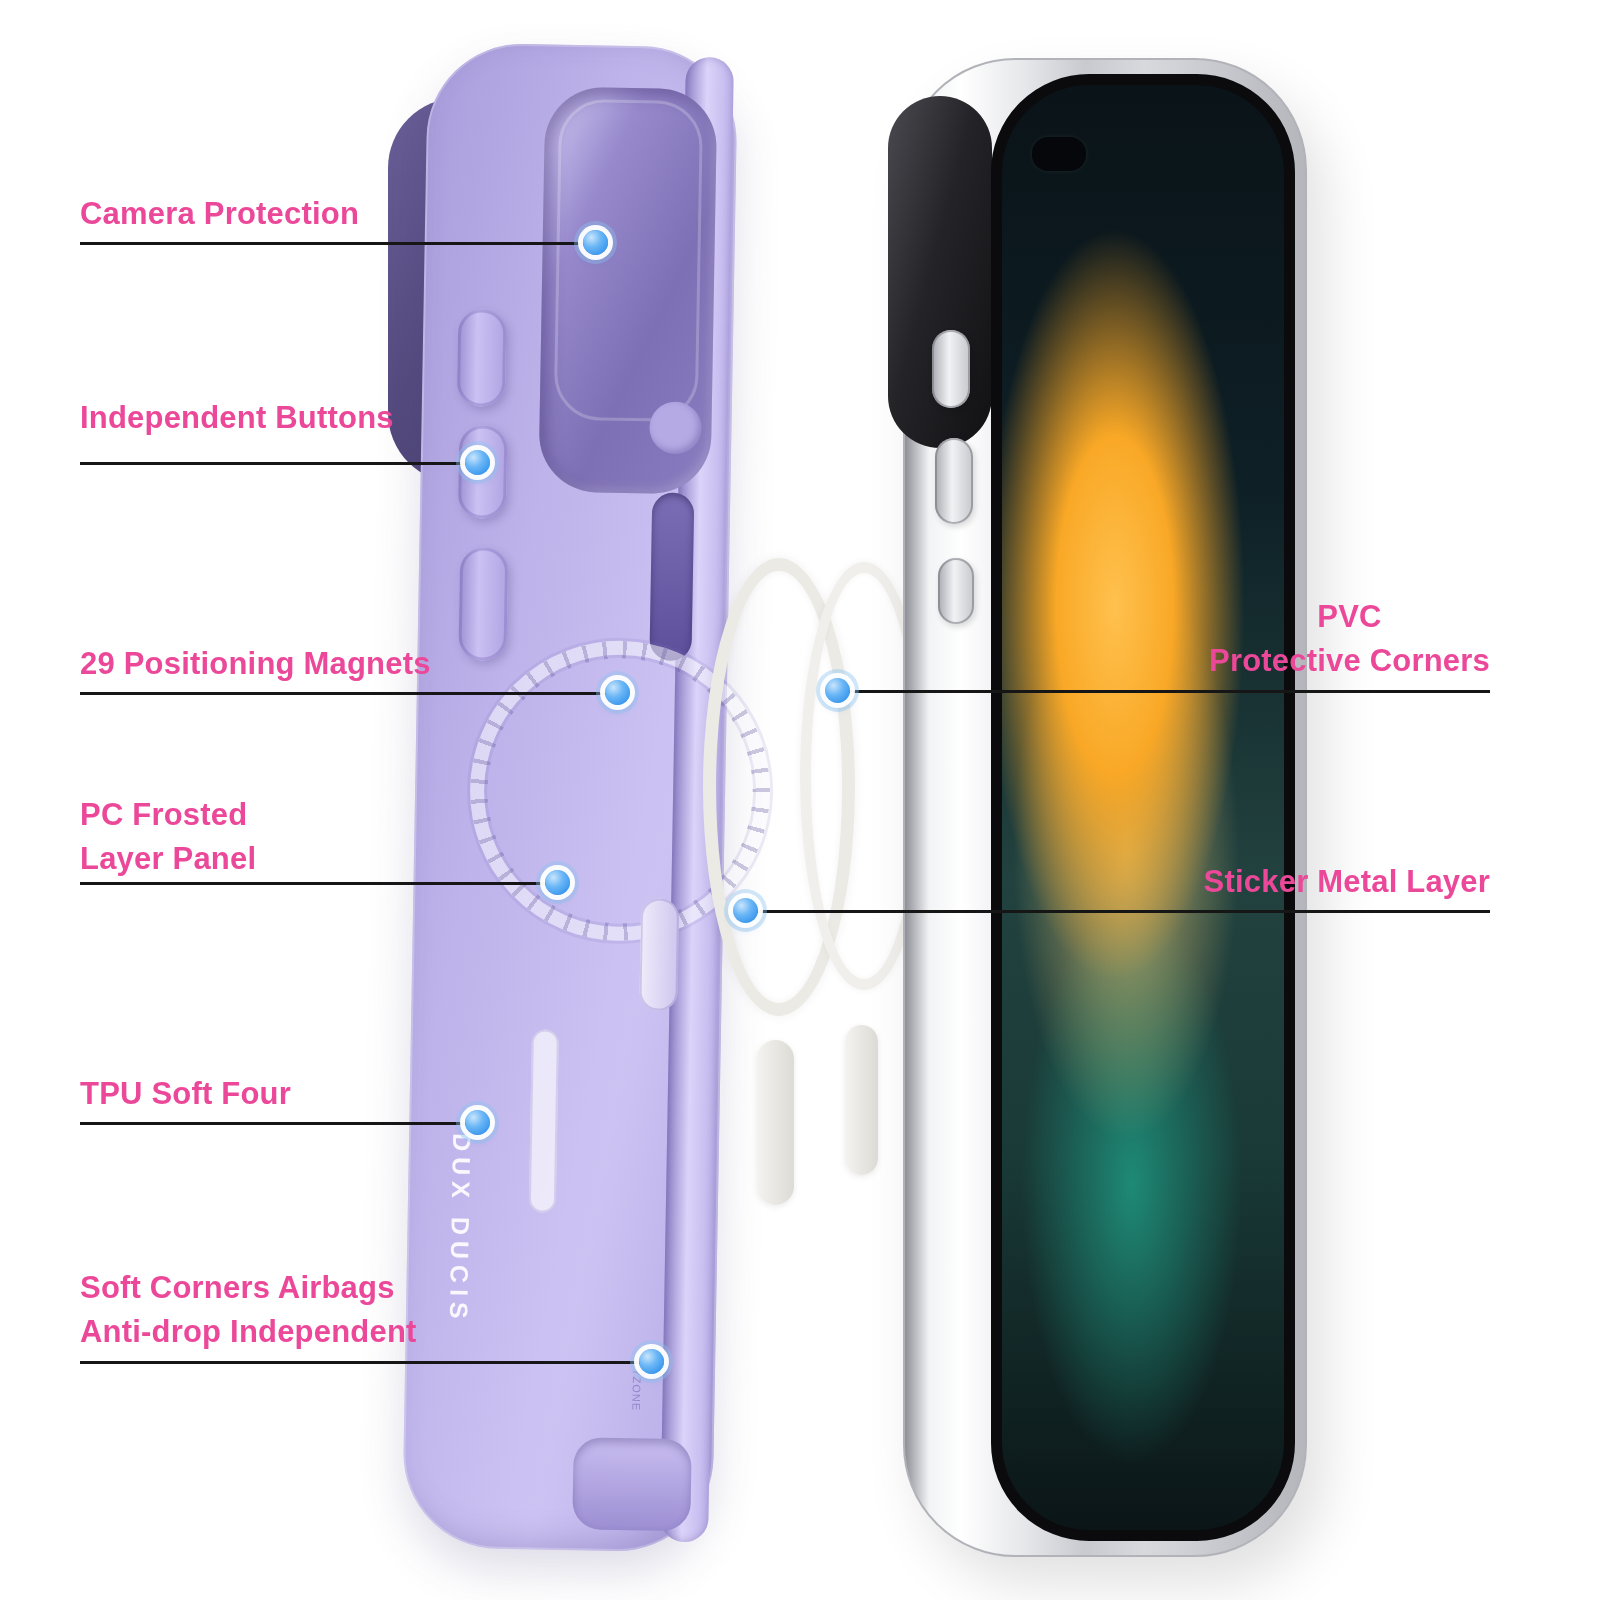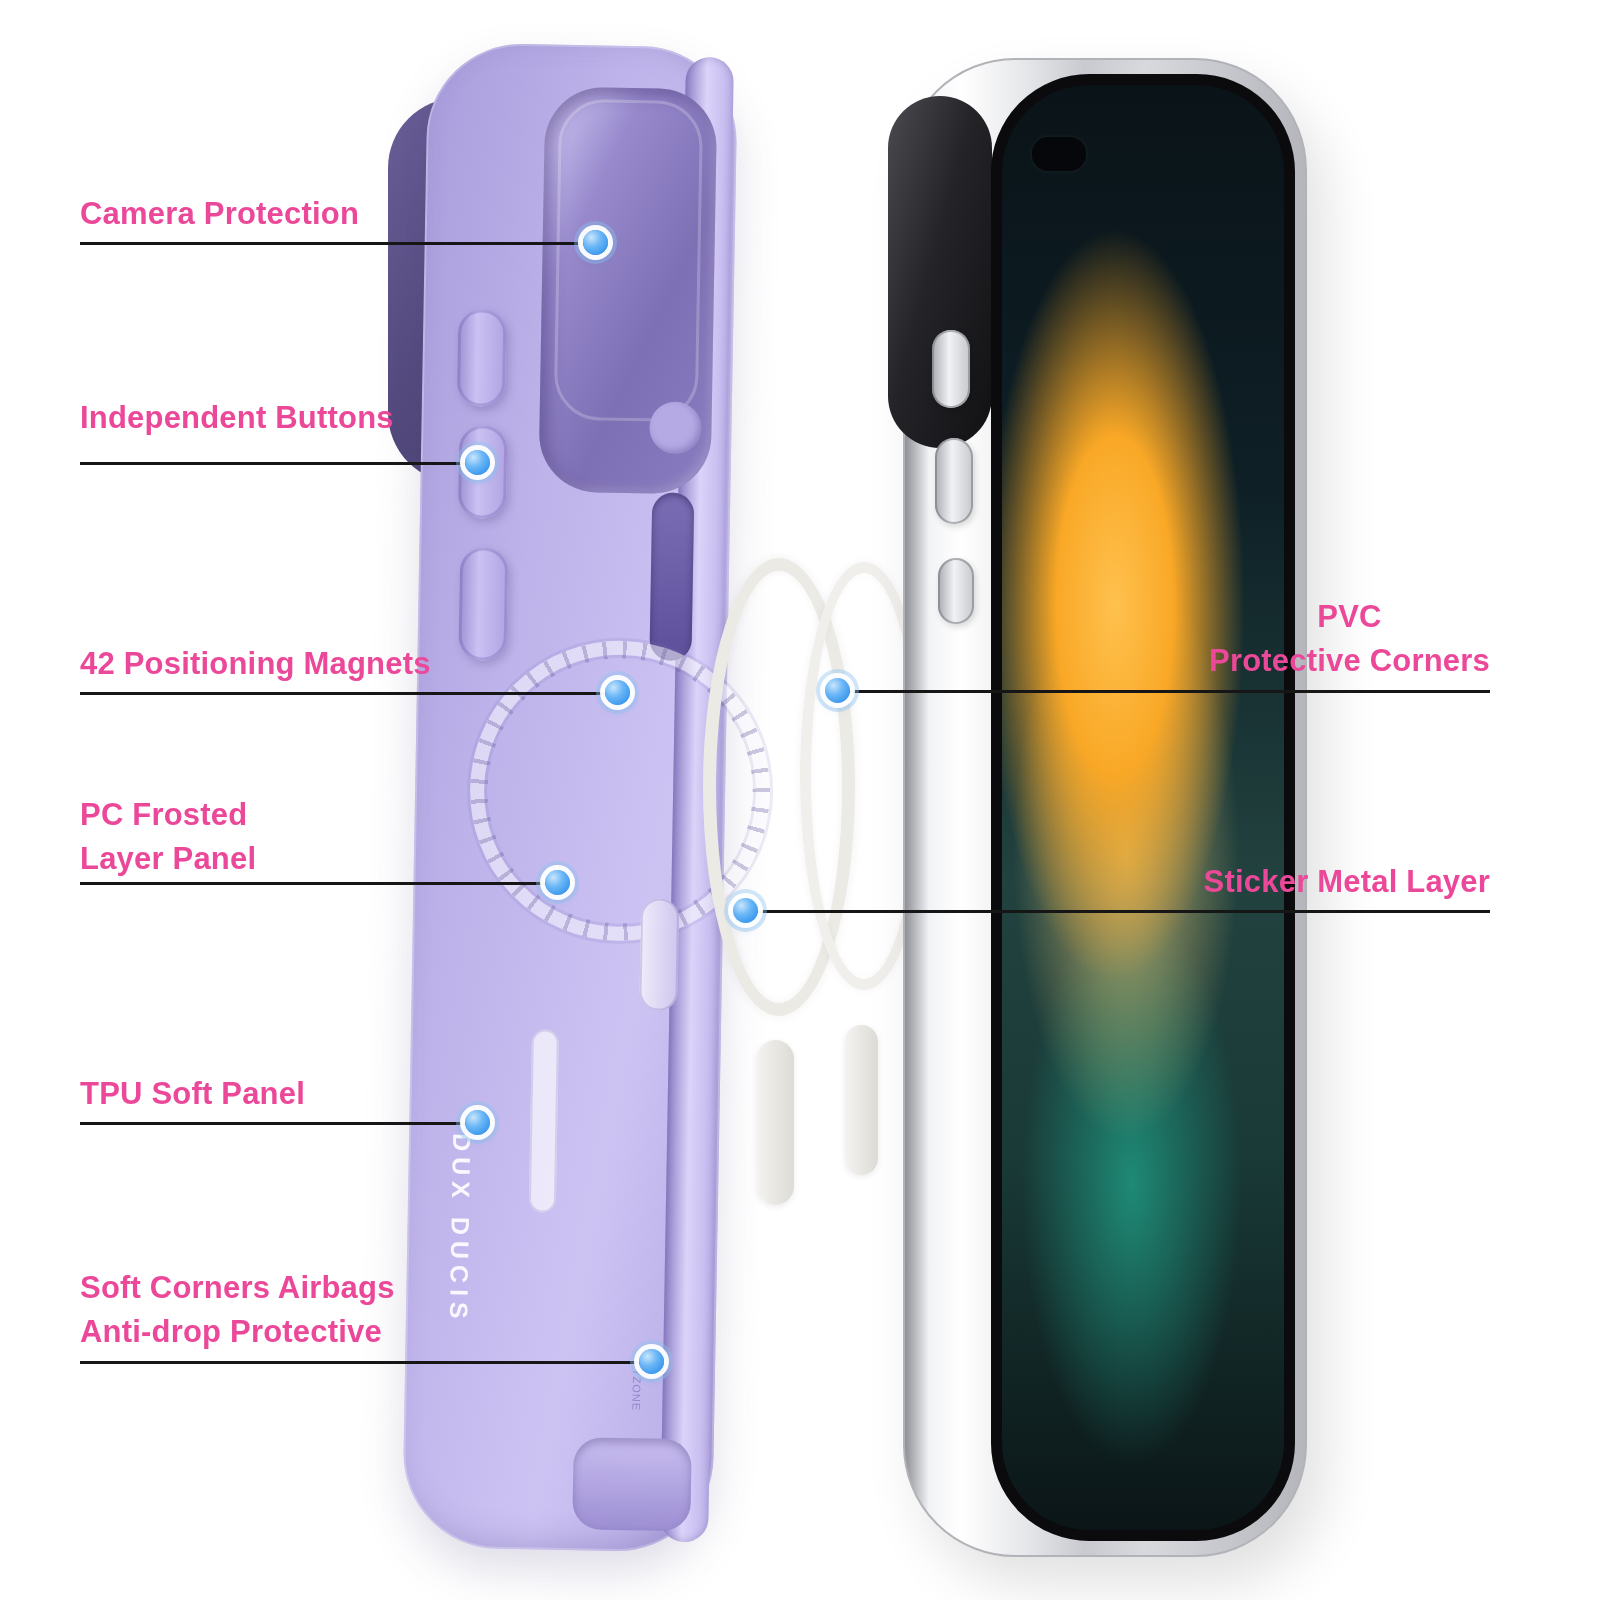--- a/index.html
+++ b/index.html
@@ -184,41 +184,41 @@
   <div class="co-rule" style="left:80px;top:242px;width:517px"></div>
   <div class="co-dot" style="left:583px;top:230px"></div>
 
   <div class="co-label" style="top:396px">
     <span>Independent Buttons</span>
   </div>
   <div class="co-rule" style="left:80px;top:462px;width:399px"></div>
   <div class="co-dot" style="left:465px;top:450px"></div>
 
   <div class="co-label" style="top:642px">
-    <span>42 Positioning Magnets</span>
+    <span>29 Positioning Magnets</span>
   </div>
   <div class="co-rule" style="left:80px;top:692px;width:539px"></div>
   <div class="co-dot" style="left:605px;top:680px"></div>
 
   <div class="co-label" style="top:793px">
     <span>PC Frosted</span>
     <span>Layer Panel</span>
   </div>
   <div class="co-rule" style="left:80px;top:882px;width:479px"></div>
   <div class="co-dot" style="left:545px;top:870px"></div>
 
   <div class="co-label" style="top:1072px">
-    <span>TPU Soft Panel</span>
+    <span>TPU Soft Four</span>
   </div>
   <div class="co-rule" style="left:80px;top:1122px;width:399px"></div>
   <div class="co-dot" style="left:465px;top:1110px"></div>
 
   <div class="co-label" style="top:1266px">
     <span>Soft Corners Airbags</span>
-    <span>Anti-drop Protective</span>
+    <span>Anti-drop Independent</span>
   </div>
   <div class="co-rule" style="left:80px;top:1361px;width:573px"></div>
   <div class="co-dot" style="left:639px;top:1349px"></div>
 
   <div class="co-label right" style="top:595px">
     <span>PVC</span>
     <span>Protective Corners</span>
   </div>
   <div class="co-rule" style="left:838px;top:690px;width:652px"></div>
   <div class="co-dot" style="left:825px;top:678px"></div>

